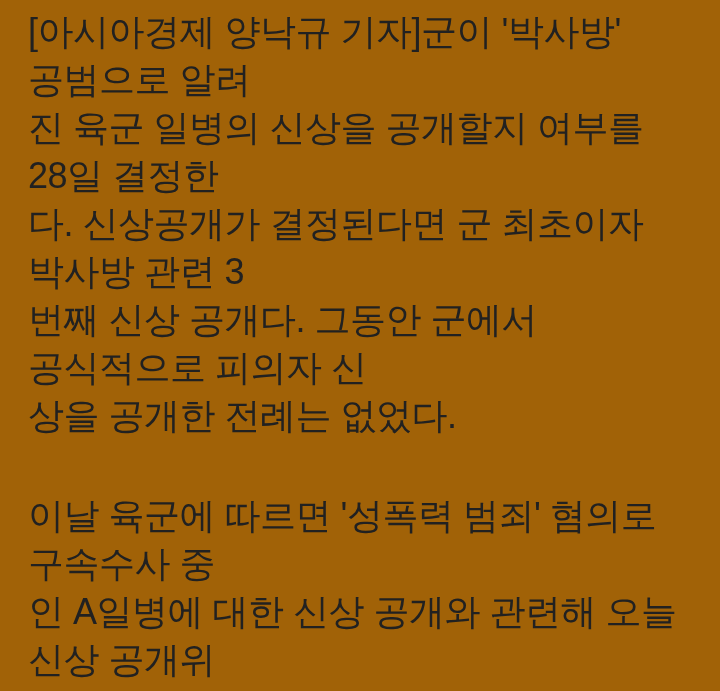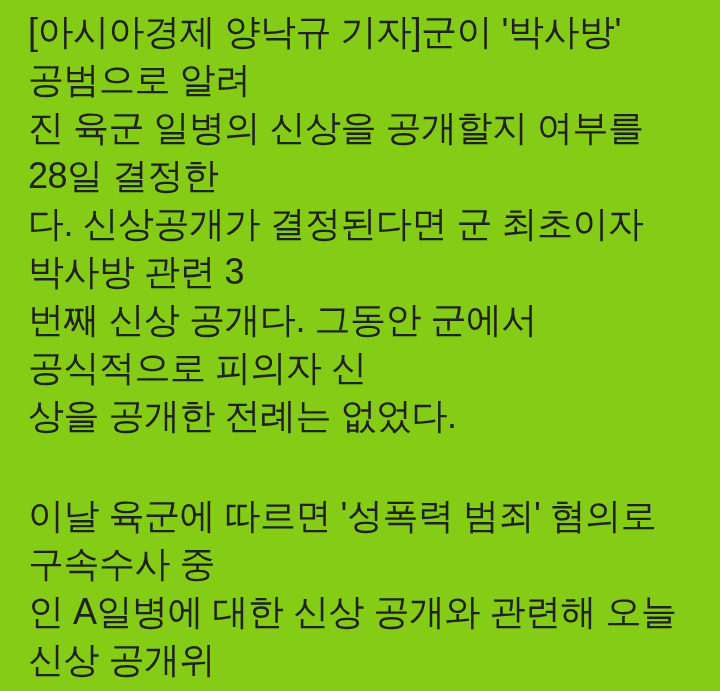--- a/index.html
+++ b/index.html
@@ -10,21 +10,21 @@
       height: 691px;
       overflow: hidden;
       background: #ffffff;
     }
     .article-body {
       width: 720px;
       height: 691px;
       padding: 8px 28px 0 28px;
       font-family: "Liberation Sans", "DejaVu Sans", sans-serif;
       color: #212121;
-      background: #84cc16;
+      background: #a16207;
     }
     .article-paragraph {
       margin: 0 0 52px 0;
       font-size: 36px;
       font-weight: 400;
       line-height: 48px;
       letter-spacing: -0.5px;
       white-space: pre-line;
       word-break: keep-all;
       color: #212121;

